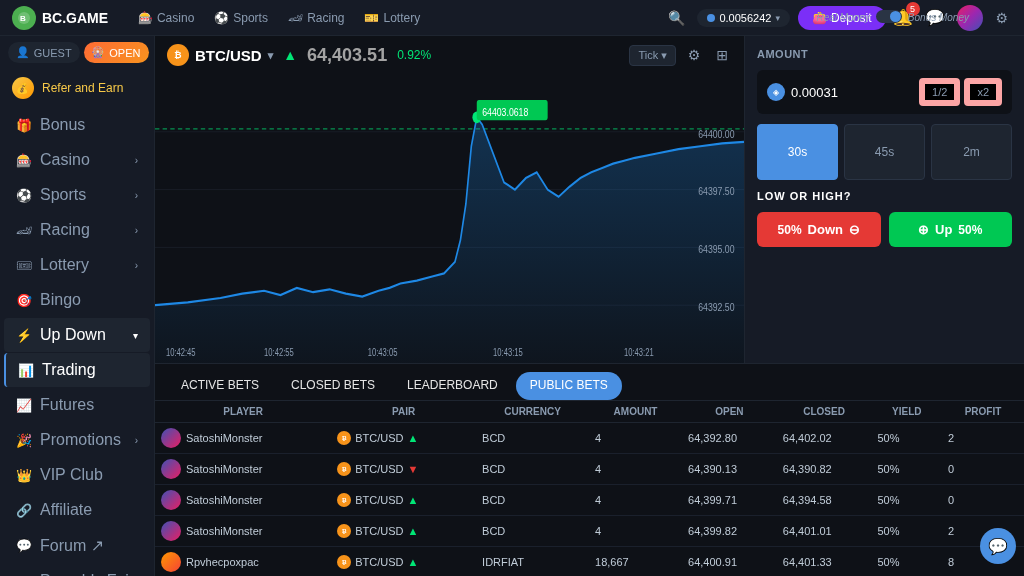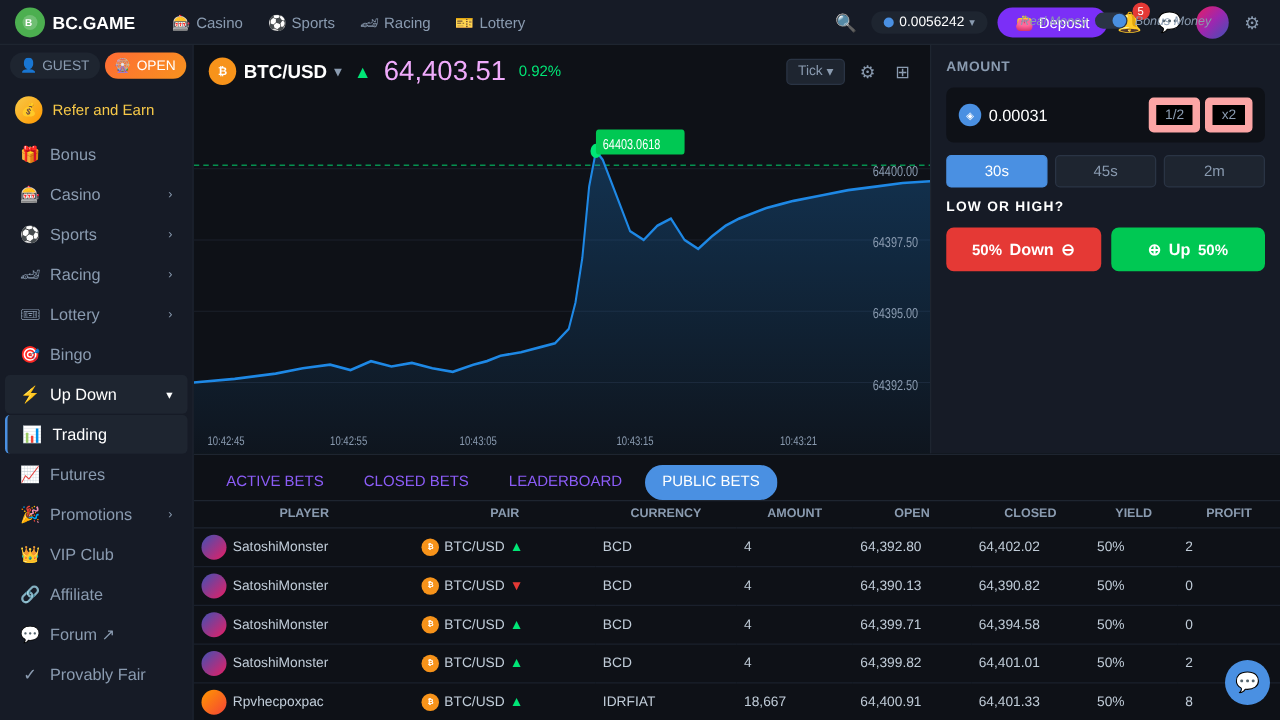--- a/index.html
+++ b/index.html
@@ -38,68 +38,68 @@
     .sidebar::-webkit-scrollbar-thumb { background: #2a3444; }
 
     .sidebar-user-btns { display: flex; gap: 4px; padding: 6px 8px; }
     .guest-btn { background: #1e2530; border-radius: 20px; padding: 4px 8px; display: flex; align-items: center; gap: 4px; font-size: 11px; color: #8a9bb0; cursor: pointer; }
     .spin-btn { background: linear-gradient(135deg, #ff6b35, #f7931e); border-radius: 20px; padding: 4px 8px; display: flex; align-items: center; gap: 4px; font-size: 11px; color: #fff; cursor: pointer; }
 
     .sidebar-item { display: flex; align-items: center; justify-content: space-between; padding: 8px 12px; color: #8a9bb0; cursor: pointer; border-radius: 4px; margin: 1px 4px; }
     .sidebar-item.active { background: #1e2530; color: #fff; }
     .sidebar-item-left { display: flex; align-items: center; gap: 8px; }
     .sidebar-icon { font-size: 13px; width: 16px; text-align: center; }
-    .sidebar-label { font-size: 13px; }
+    .sidebar-label { font-size: 16px; }
     .sidebar-arrow { font-size: 10px; }
     .refer-earn { display: flex; align-items: center; gap: 8px; padding: 8px 12px; color: #f7c948; cursor: pointer; }
     .refer-icon { width: 22px; height: 22px; background: linear-gradient(135deg, #f7c948, #ff9800); border-radius: 50%; display: flex; align-items: center; justify-content: center; font-size: 10px; }
 
     
     .content-area { flex: 1; display: flex; flex-direction: column; overflow: hidden; }
 
     
     .chart-section { background: #0e1117; flex: 1; display: flex; overflow: hidden; }
     .chart-main { flex: 1; display: flex; flex-direction: column; overflow: hidden; }
     .chart-header { padding: 8px 12px; display: flex; align-items: center; gap: 10px; }
     .btc-pair { display: flex; align-items: center; gap: 6px; font-size: 15px; font-weight: bold; color: #fff; }
     .btc-icon { width: 22px; height: 22px; background: #f7931a; border-radius: 50%; display: flex; align-items: center; justify-content: center; font-size: 9px; font-weight: bold; color: #fff; }
-    .price-value { color: #f0abfc; font-size: 22px; font-weight: normal; }
+    .price-value { color: #a3a3a3; font-size: 18px; font-weight: bold; }
     .price-change { color: #00e676; font-size: 12px; }
     .chart-controls { margin-left: auto; display: flex; gap: 8px; }
     .tick-btn { background: #1e2530; border: 1px solid #2a3444; border-radius: 4px; color: #8a9bb0; padding: 3px 8px; font-size: 11px; cursor: pointer; display: flex; align-items: center; gap: 3px; }
 
     .chart-wrapper { position: relative; flex: 1; overflow: hidden; }
     svg.chart-svg { width: 100%; height: 100%; }
 
     
     .right-panel { width: 280px; background: #161b26; border-left: 1px solid #1e2530; padding: 12px; display: flex; flex-direction: column; gap: 10px; overflow-y: auto; }
     .right-panel::-webkit-scrollbar { width: 3px; }
 
     .panel-label { font-size: 11px; color: #8a9bb0; font-weight: 600; text-transform: uppercase; letter-spacing: 0.5px; }
     .amount-row { display: flex; align-items: center; gap: 6px; background: #0e1117; border-radius: 6px; padding: 8px 10px; }
     .amount-coin { width: 18px; height: 18px; background: #4a90e2; border-radius: 50%; display: flex; align-items: center; justify-content: center; font-size: 8px; }
     .amount-value { flex: 1; font-size: 13px; color: #fff; }
     .amount-fracs { display: flex; gap: 4px; }
     .frac-btn { background: #000000; border: 6px solid #fca5a5; border-radius: 4px; color: #8a9bb0; padding: 2px 7px; font-size: 11px; cursor: pointer; }
 
     .time-btns { display: flex; gap: 6px; }
-    .time-btn { flex: 1; background: #1e2530; border: 1px solid #2a3444; border-radius: 4px; color: #8a9bb0; padding: 5px; font-size: 12px; cursor: pointer; text-align: center; }
+    .time-btn { flex: 1; background: #1e2530; border: 1px solid #2a3444; border-radius: 4px; color: #8a9bb0; padding: 20px; font-size: 12px; cursor: pointer; text-align: center; }
     .time-btn.active { background: #4a90e2; border-color: #4a90e2; color: #fff; }
 
     .low-high-label { font-size: 11px; color: #fff; font-weight: 700; letter-spacing: 1px; }
     .bet-row { display: flex; gap: 8px; }
     .bet-btn { flex: 1; display: flex; align-items: center; justify-content: center; gap: 6px; padding: 10px; border-radius: 6px; font-size: 13px; font-weight: bold; cursor: pointer; border: none; }
     .bet-btn.down { background: #e53935; color: #fff; }
     .bet-btn.up { background: #00c853; color: #fff; }
     .bet-pct { font-size: 12px; }
 
     
     .table-section { background: #0e1117; border-top: 1px solid #1e2530; }
     .tab-bar { display: flex; padding: 8px 12px 0; gap: 4px; border-bottom: 1px solid #1e2530; }
-    .tab-item { padding: 6px 14px; font-size: 12px; color: #8b5cf6; cursor: pointer; border-bottom: 2px solid transparent; }
+    .tab-item { padding: 6px 14px; font-size: 12px; color: #e5e5e5; cursor: pointer; border-bottom: 2px solid transparent; }
     .tab-item.active { color: #fff; background: #4a90e2; border-radius: 20px; border-bottom: 2px solid transparent; }
 
     .data-table { width: 100%; border-collapse: collapse; font-size: 11px; }
     .data-table th { color: #8a9bb0; text-align: center; padding: 5px 8px; font-weight: 600; text-transform: uppercase; font-size: 10px; border-bottom: 1px solid #1e2530; }
     .data-table td { padding: 5px 6px; border-bottom: 1px solid #1a202c; color: #c0ccd8; }
     .player-cell { display: flex; align-items: center; gap: 5px; }
     .player-avatar { width: 20px; height: 20px; border-radius: 50%; background: linear-gradient(135deg, #3f51b5, #e91e63); flex-shrink: 0; }
     .player-avatar.orange { background: linear-gradient(135deg, #ff9800, #f44336); }
     .profit-positive { color: #00e676; }
     .profit-zero { color: #8a9bb0; }

